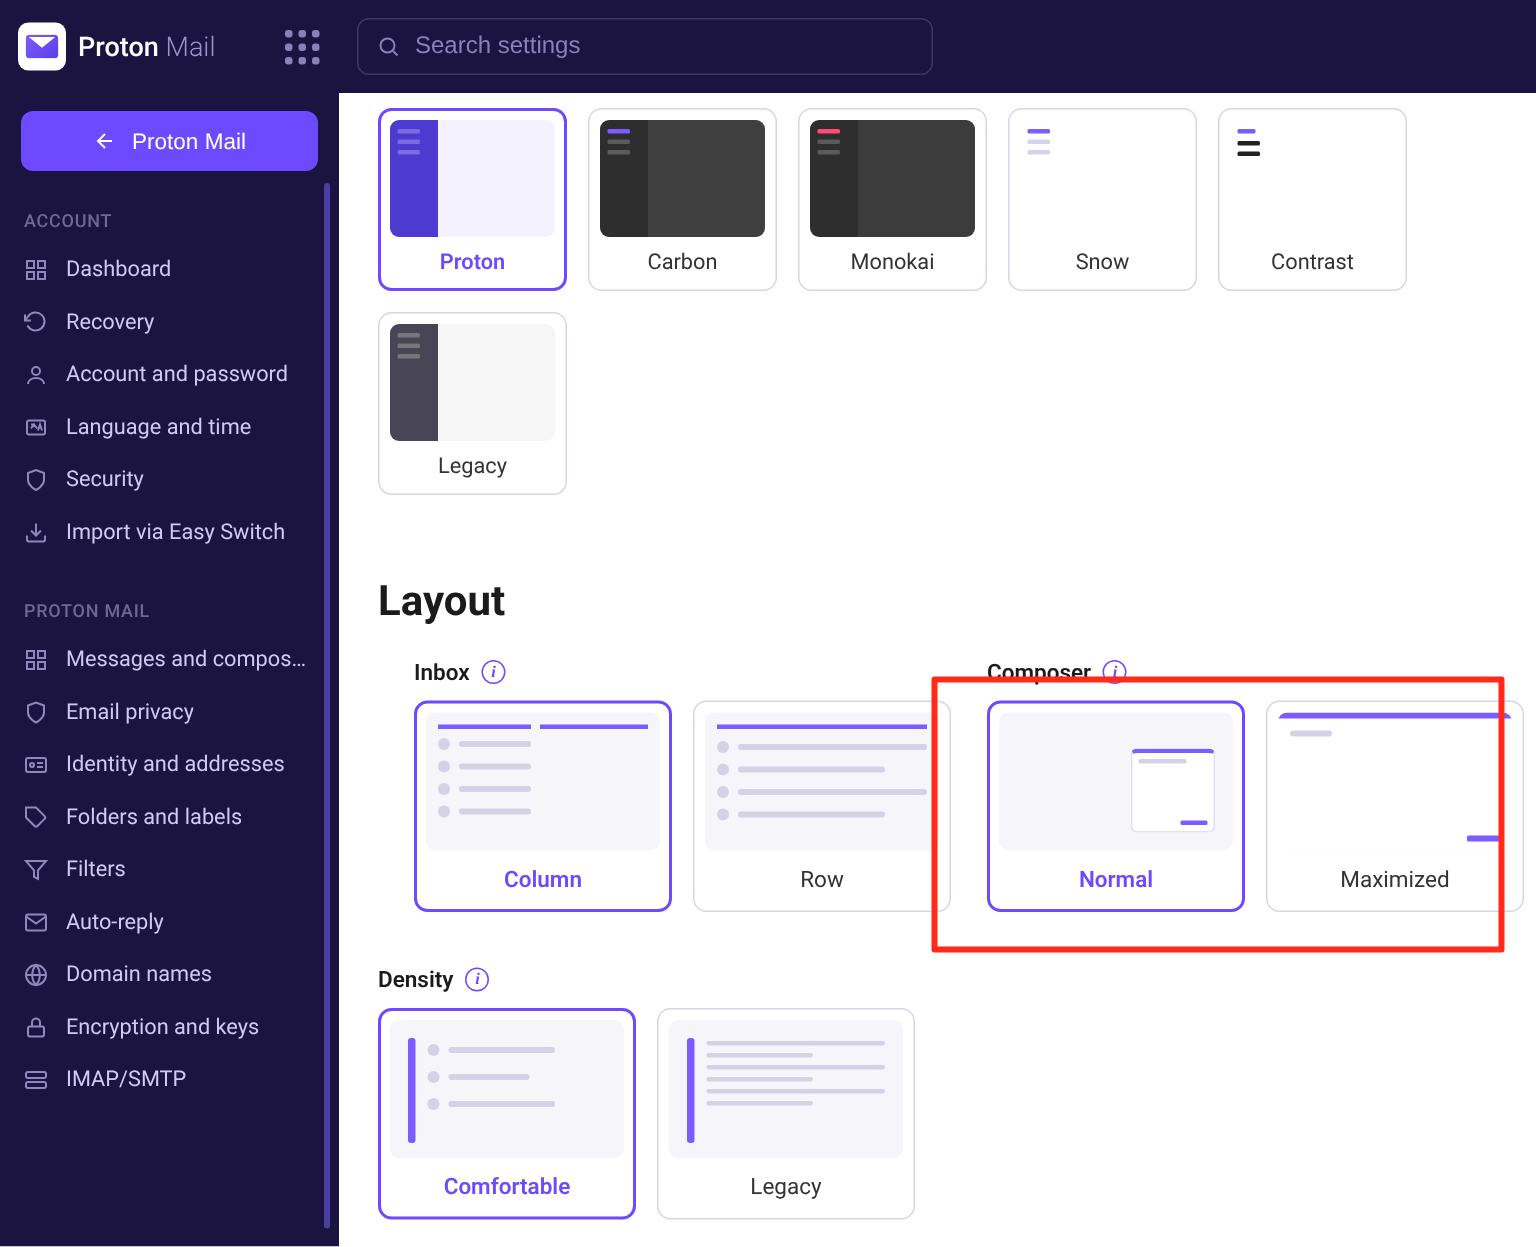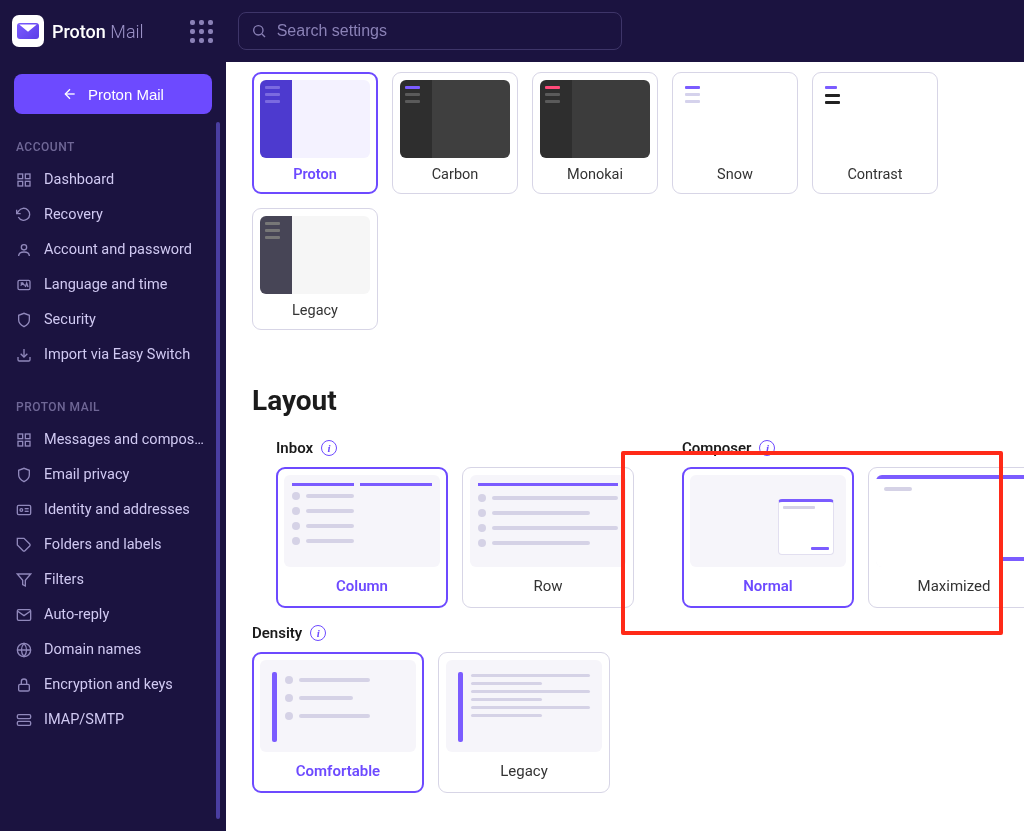--- a/index.html
+++ b/index.html
@@ -565,21 +565,21 @@
                 <i></i>
               </div>
               <div class="bd"></div>
             </div>
           <div class="cap">Legacy</div>
         </div>
       </div>
 
       <h2 class="section-title">Layout</h2>
 
-      <div class="sub-row" style="gap:48px;padding-left:24px;">
+      <div class="sub-row" style="gap:24px;padding-left:24px;">
         <div class="subgroup">
           <div class="subgroup-label">
             <span>Inbox</span>
             <span class="info-ic">i</span>
           </div>
           <div class="opt-row">
             <div class="bigcard selected">
               <div class="preview">
                 <div class="pv-col">
                     <div class="l">
@@ -654,21 +654,21 @@
                     <u></u>
                     <div class="bar"></div>
                   </div>
               </div>
               <div class="cap">Maximized</div>
             </div>
           </div>
         </div>
       </div>
 
-      <div class="subgroup" style="margin-top:16px;">
+      <div class="subgroup" style="margin-top:36px;">
         <div class="subgroup-label">
           <span>Density</span>
           <span class="info-ic">i</span>
         </div>
         <div class="opt-row">
           <div class="bigcard selected">
             <div class="preview">
               <div class="pv-dc">
                   <div class="tab"></div>
                   <div class="lines">

